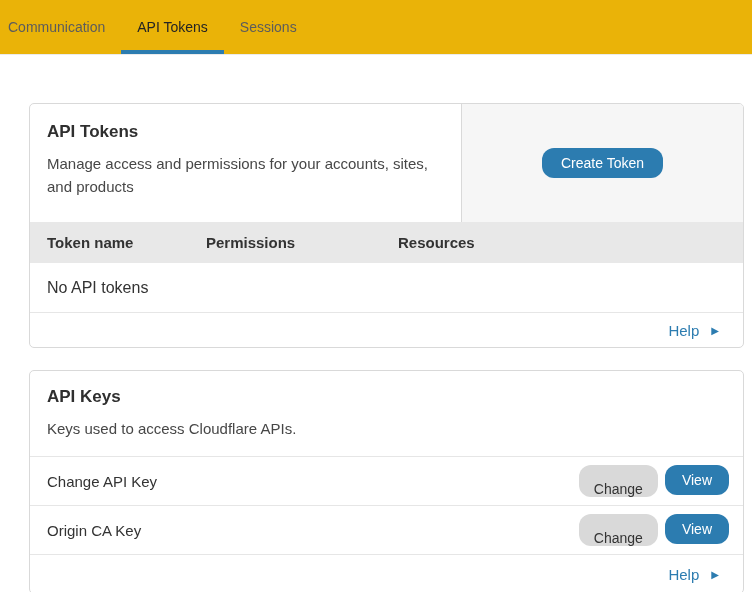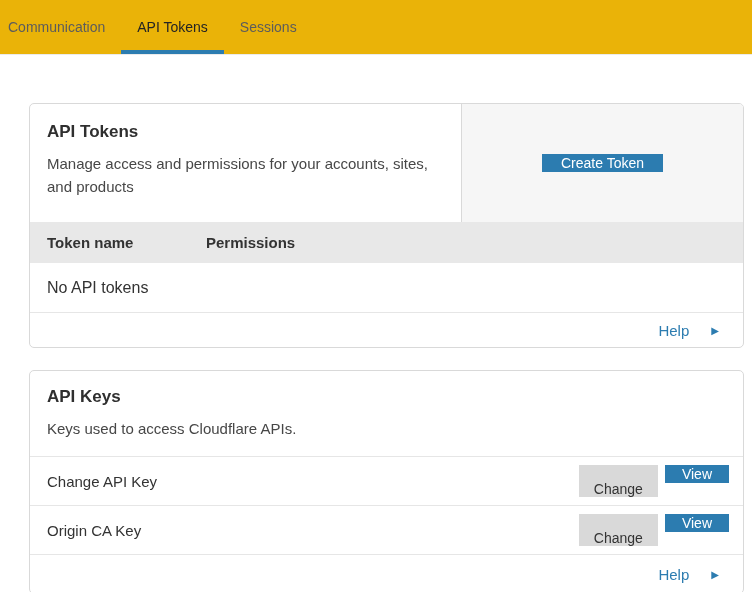--- a/index.html
+++ b/index.html
@@ -84,23 +84,23 @@
     background: #f6f6f6;
     border-left: 1px solid #d9d9d9;
     display: flex;
     align-items: center;
     justify-content: center;
   }
 
   .btn {
     font-family: "Liberation Sans", sans-serif;
     font-size: 14px;
-    height: 18px;
+    height: 30px;
     border: none;
-    border-radius: 0;
+    border-radius: 12px;
     cursor: pointer;
     white-space: nowrap;
   }
   .btn-primary {
     background: #2c7cb0;
     color: #ffffff;
     padding: 0 17px;
   }
   .btn-create { padding: 0 19px; }
   .btn-secondary {
@@ -132,21 +132,21 @@
   .help-row {
     height: 34px;
     display: flex;
     align-items: center;
     justify-content: flex-end;
     padding-right: 24px;
   }
   .help-link {
     display: inline-flex;
     align-items: center;
-    gap: 22px;
+    gap: 12px;
     color: #2c7cb0;
     font-size: 15px;
     text-decoration: none;
     cursor: pointer;
   }
   .help-arrow { font-size: 10px; line-height: 1; padding-top: 1px; }
 
   
   .card-keys { margin-top: 22px; }
   .card-keys .card-header {
@@ -185,20 +185,21 @@
         <p class="card-desc">Manage access and permissions for your accounts, sites, and products</p>
       </div>
       <div class="header-right">
         <button class="btn btn-primary btn-create">Create Token</button>
       </div>
     </div>
 
     <div class="table-header">
       <div class="th">Token name</div>
       <div class="th">Permissions</div>
+      <div class="th">Resources</div>
     </div>
 
     <div class="empty-row">
       <span>No API tokens</span>
     </div>
 
     <div class="help-row">
       <a class="help-link">
         <span>Help</span>
         <span class="help-arrow">▶</span>

